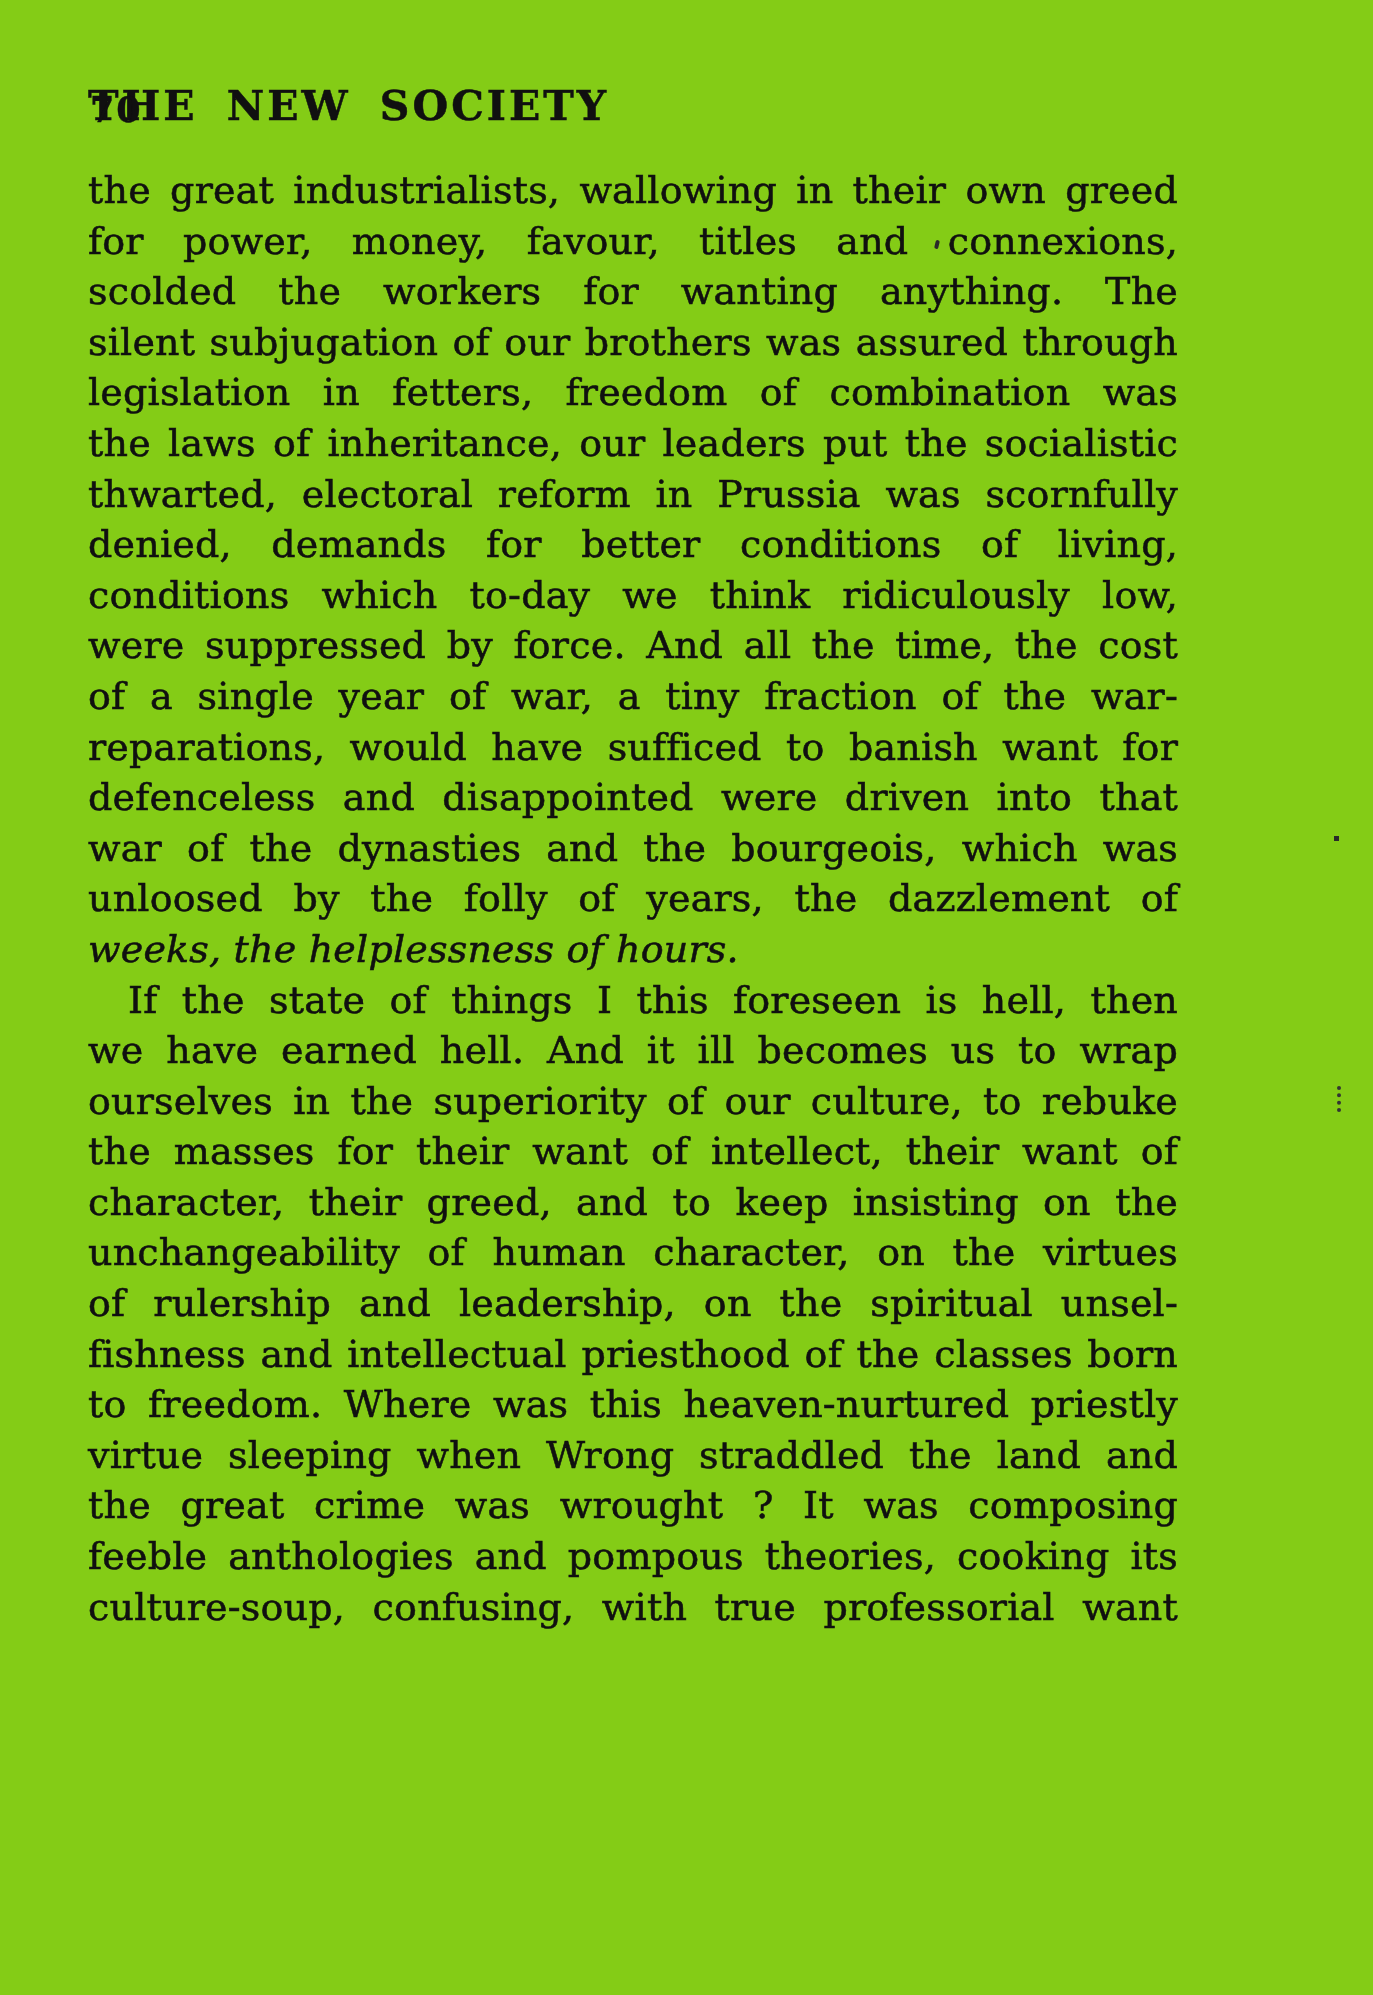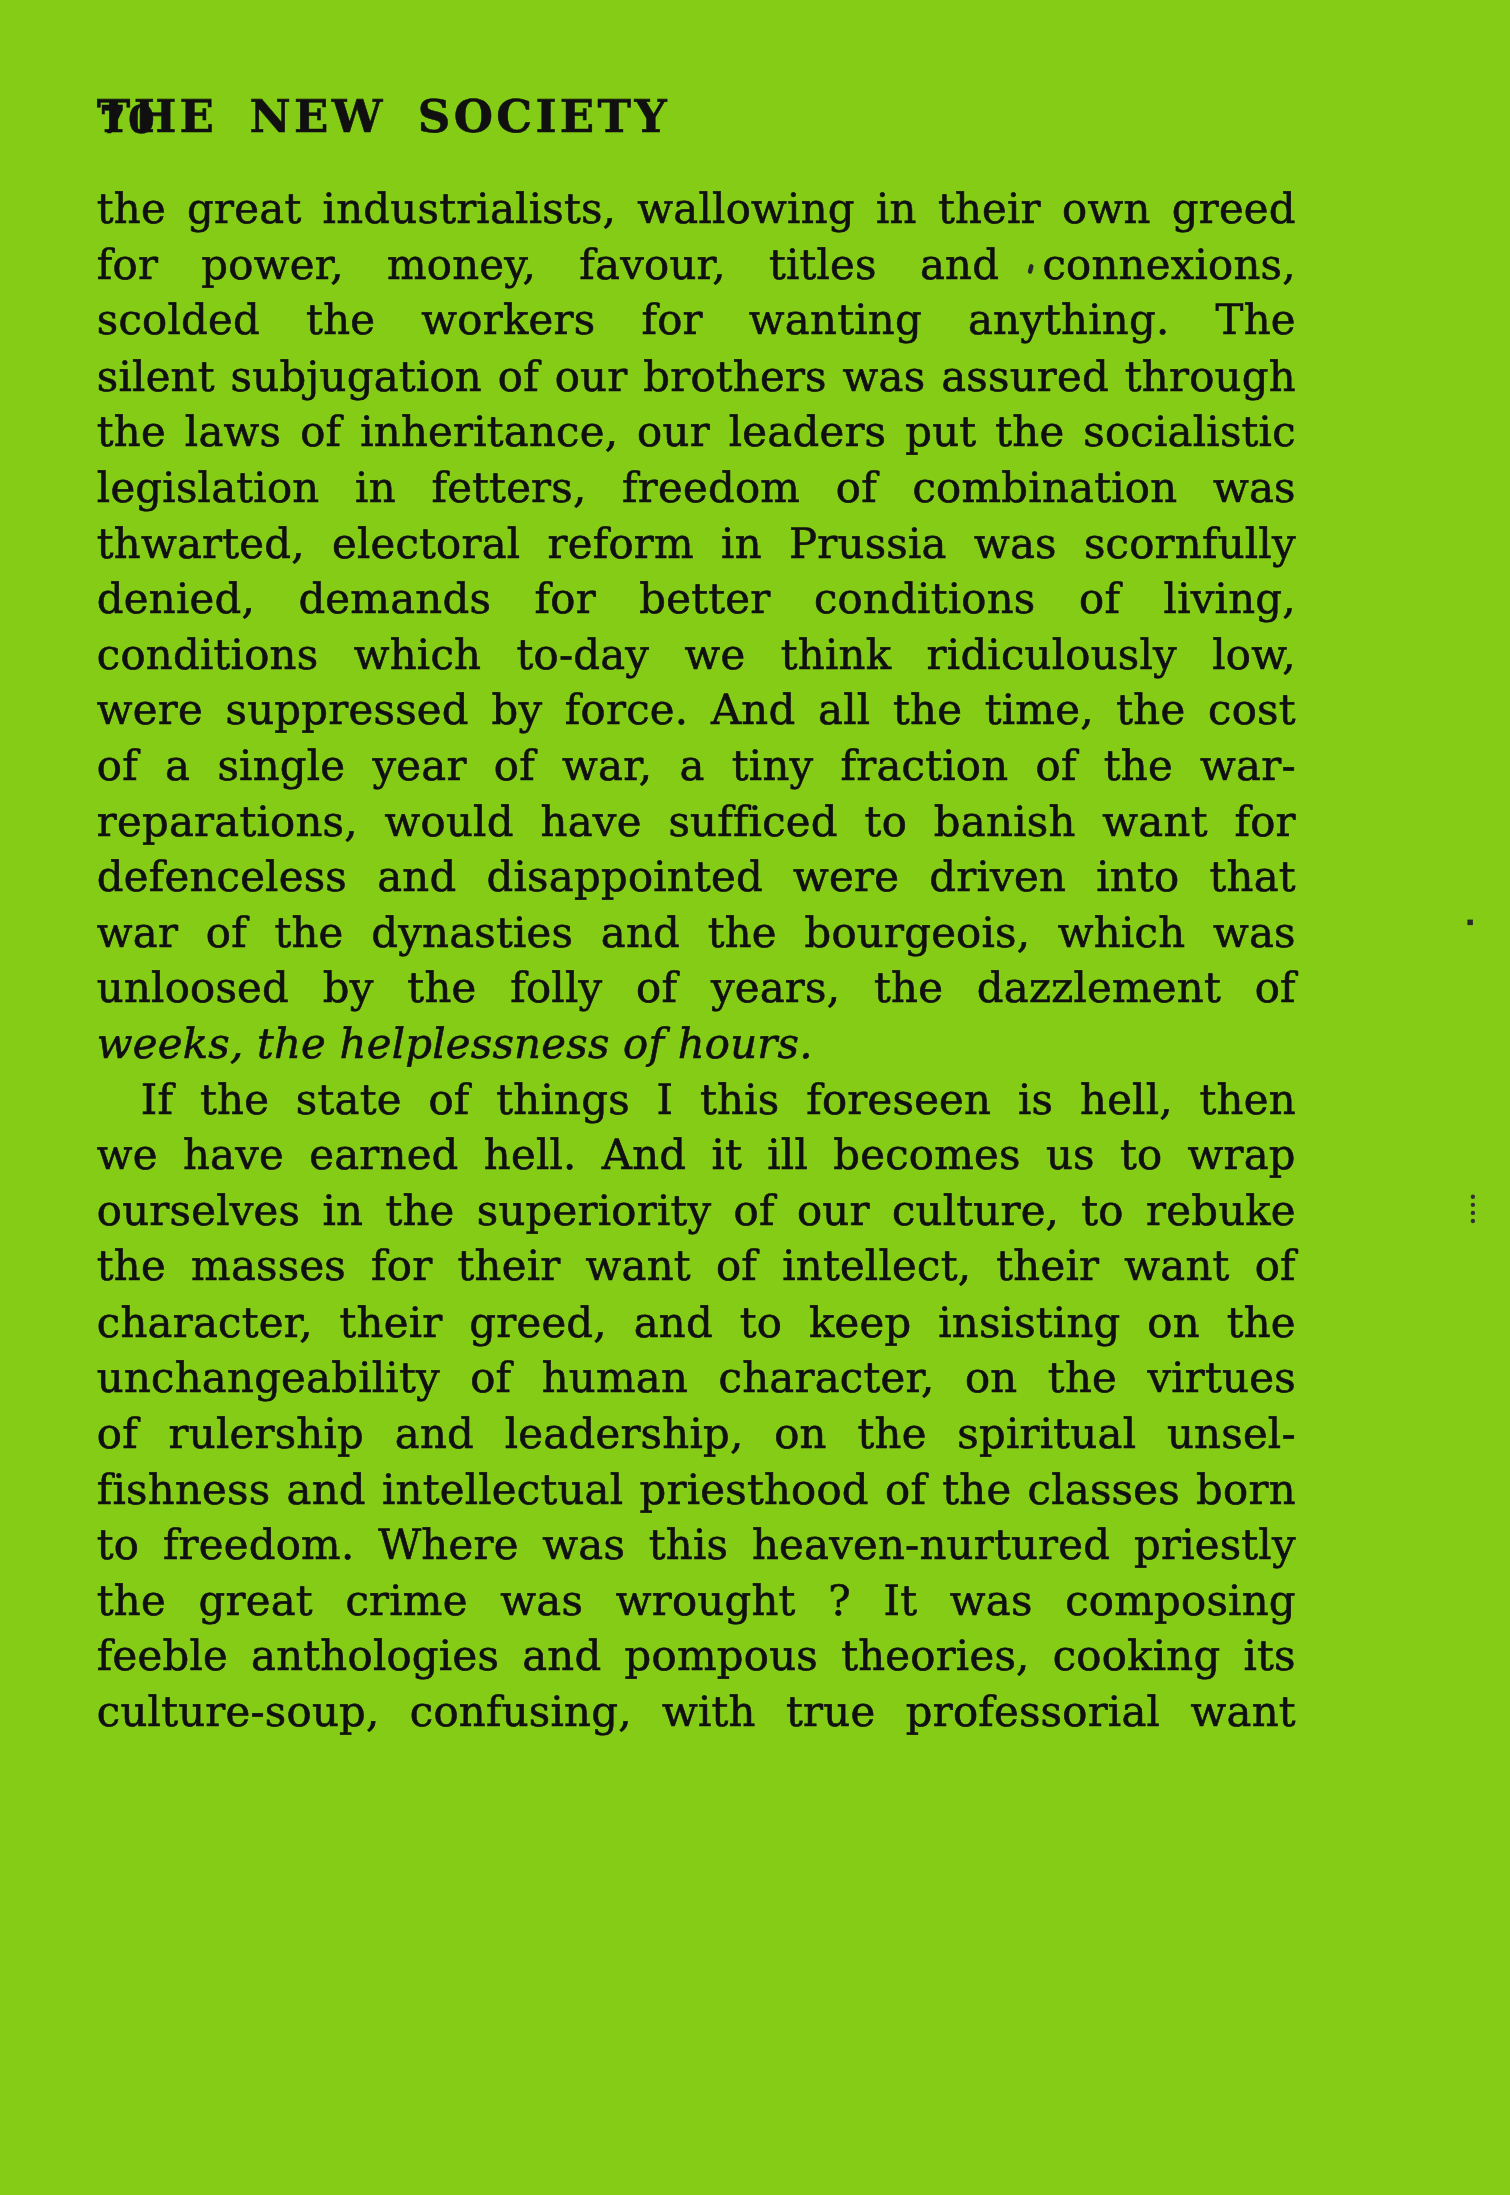--- a/index.html
+++ b/index.html
@@ -93,41 +93,42 @@
   <div class="pagehead">
     <span class="folio">70</span>
     <h1 class="runhead">THE NEW SOCIETY</h1>
   </div>
 
   <div class="bodytext">
       <div class="line">the great industrialists, wallowing in their own greed</div>
       <div class="line">for power, money, favour, titles and connexions,</div>
       <div class="line">scolded the workers for wanting anything. The</div>
       <div class="line">silent subjugation of our brothers was assured through</div>
+      <div class="line">legislation in fetters, freedom of combination was</div>
       <div class="line">the laws of inheritance, our leaders put the socialistic</div>
-      <div class="line">legislation in fetters, freedom of combination was</div>
       <div class="line">thwarted, electoral reform in Prussia was scornfully</div>
       <div class="line">denied, demands for better conditions of living,</div>
       <div class="line">conditions which to-day we think ridiculously low,</div>
       <div class="line">were suppressed by force. And all the time, the cost</div>
       <div class="line">of a single year of war, a tiny fraction of the war-</div>
       <div class="line">reparations, would have sufficed to banish want for</div>
       <div class="line">defenceless and disappointed were driven into that</div>
       <div class="line">war of the dynasties and the bourgeois, which was</div>
       <div class="line">unloosed by the folly of years, the dazzlement of</div>
       <div class="line ragged">weeks, the helplessness of hours.</div>
       <div class="line indent">If the state of things I this foreseen is hell, then</div>
       <div class="line">we have earned hell. And it ill becomes us to wrap</div>
       <div class="line">ourselves in the superiority of our culture, to rebuke</div>
       <div class="line">the masses for their want of intellect, their want of</div>
       <div class="line">character, their greed, and to keep insisting on the</div>
       <div class="line">unchangeability of human character, on the virtues</div>
       <div class="line">of rulership and leadership, on the spiritual unsel-</div>
       <div class="line">fishness and intellectual priesthood of the classes born</div>
       <div class="line">to freedom. Where was this heaven-nurtured priestly</div>
+      <div class="line">virtue sleeping when Wrong straddled the land and</div>
       <div class="line">the great crime was wrought ? It was composing</div>
       <div class="line">feeble anthologies and pompous theories, cooking its</div>
       <div class="line">culture-soup, confusing, with true professorial want</div>
     </div>
 
   <span class="speck speck-a"></span>
   <span class="speck speck-b"></span>
   <span class="speck speck-c"></span>
 </div>
 

